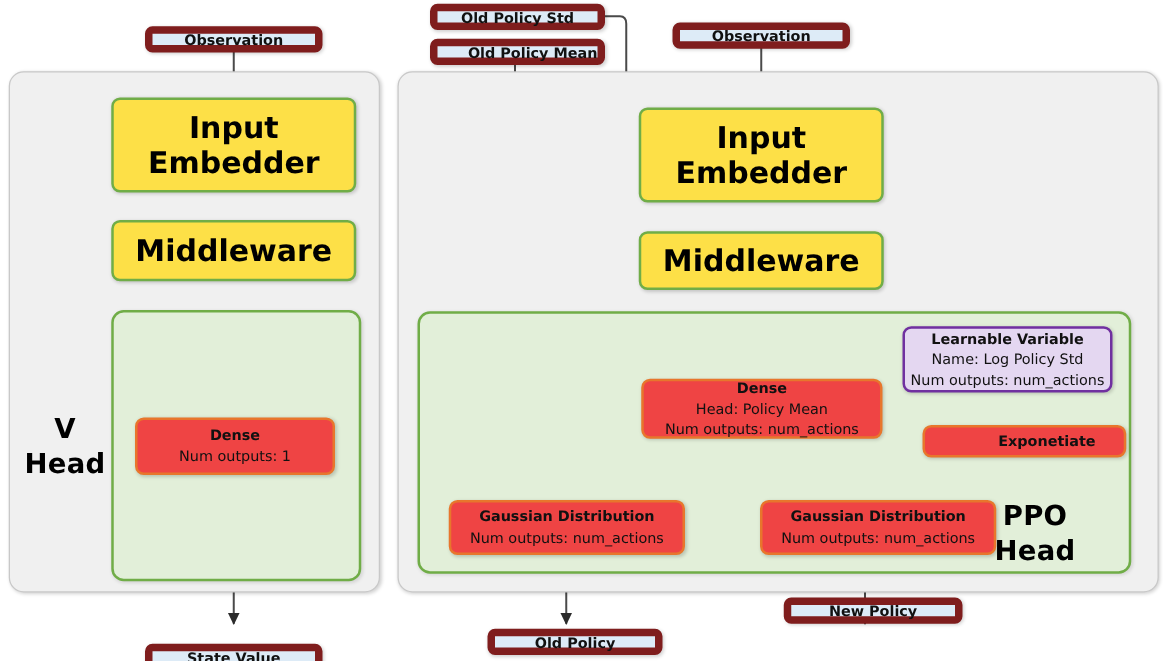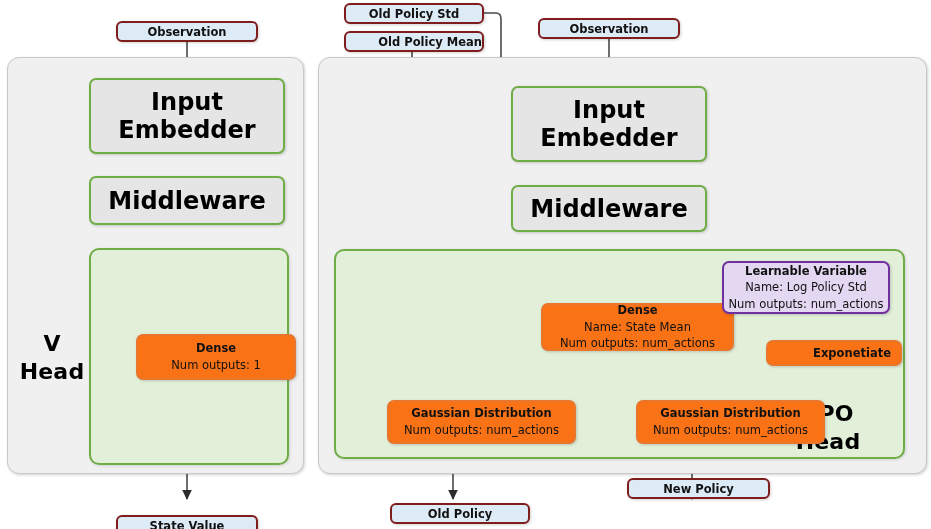--- a/index.html
+++ b/index.html
@@ -44,40 +44,39 @@
     display:flex;
     flex-direction:column;
     align-items:center;
     justify-content:center;
     text-align:center;
     border-radius:7px;
     box-shadow:1px 1px 3px rgba(0,0,0,.18);
   }
   .io-box{
     background:#ddebf7;
-    border:2px solid #7f1d1d;
+    border:6px solid #7f1d1d;
     border-radius:6px;
     font-size:11.5px;
     font-weight:bold;
     color:#111;
   }
   .module-box{
-    background:#e5e5e5;
+    background:#fde047;
     border:2px solid #70ad47;
     font-size:24px;
     font-weight:bold;
     color:#000;
   }
   .op-box{
-    background:#f97316;
+    background:#ef4444;
     border:2px solid #e8762c;
     font-size:11px;
     color:#111;
     padding:2px 4px;
-    margin-left:28px;
   }
   .var-box{
     background:#e4d7f1;
     border:2px solid #7030a0;
     font-size:11px;
     color:#111;
     padding:2px 4px;
   }
   .op-title{font-weight:bold;font-size:11.5px;line-height:1.45;}
   .op-line{font-size:11.5px;line-height:1.45;text-align:right;}
@@ -169,31 +168,31 @@
 
   <div class="green-panel" style="left:334px;top:249px;width:567px;height:206px;"></div>
 
   <div class="head-label" style="left:788px;top:388px;width:80px;margin-top:12px;">
     <div>PPO</div>
     <div>Head</div>
   </div>
 
   <div class="node op-box" style="left:513px;top:303px;width:193px;height:48px;">
     <span class="op-title">Dense</span>
-    <span class="op-line">Name: State Mean</span>
+    <span class="op-line">Head: Policy Mean</span>
     <span class="op-line">Num outputs: num_actions</span>
   </div>
 
   <div class="node var-box" style="left:722px;top:261px;width:168px;height:53px;">
     <span class="op-title">Learnable Variable</span>
     <span class="op-line">Name: Log Policy Std</span>
     <span class="op-line">Num outputs: num_actions</span>
   </div>
 
-  <div class="node op-box" style="left:738px;top:340px;width:136px;height:26px;padding-left:40px;">
+  <div class="node op-box" style="left:738px;top:340px;width:163px;height:26px;padding-left:40px;">
     <span class="op-title">Exponetiate</span>
   </div>
 
   <div class="node op-box" style="left:359px;top:400px;width:189px;height:44px;">
     <span class="op-title">Gaussian Distribution</span>
     <span class="op-line">Num outputs: num_actions</span>
   </div>
 
   <div class="node op-box" style="left:608px;top:400px;width:189px;height:44px;">
     <span class="op-title">Gaussian Distribution</span>

